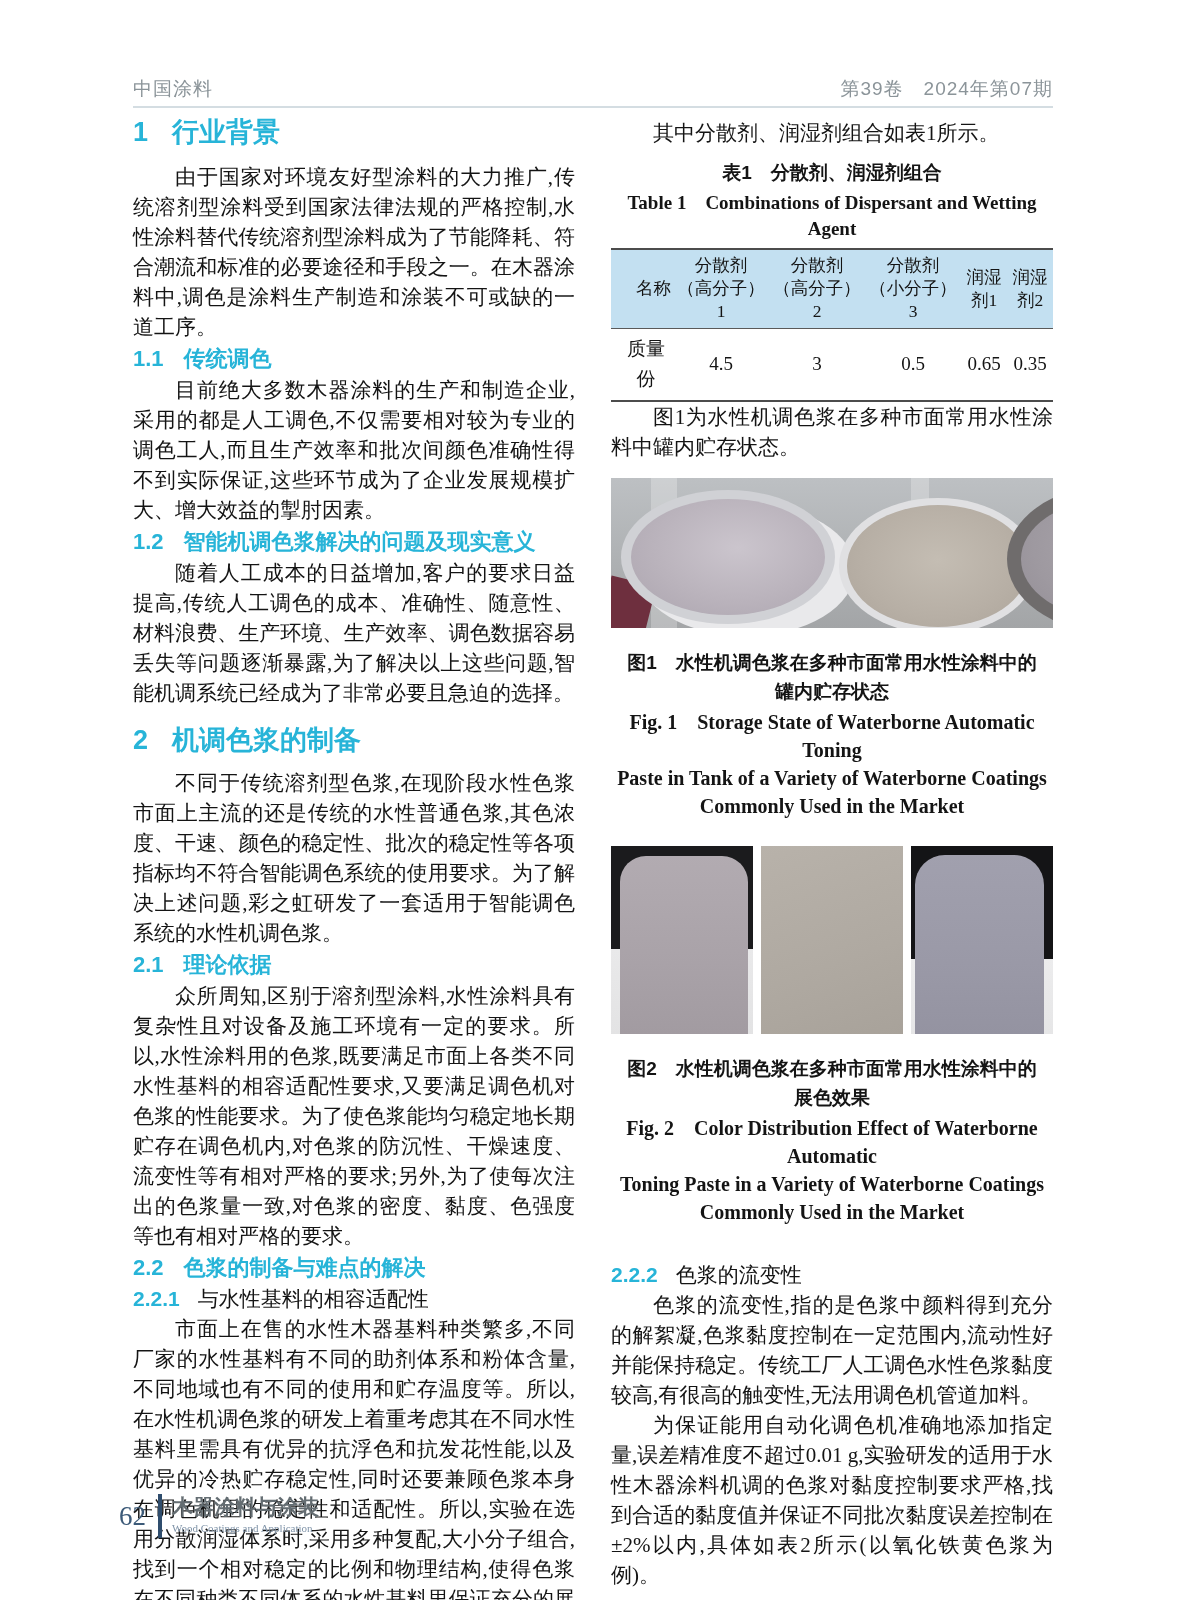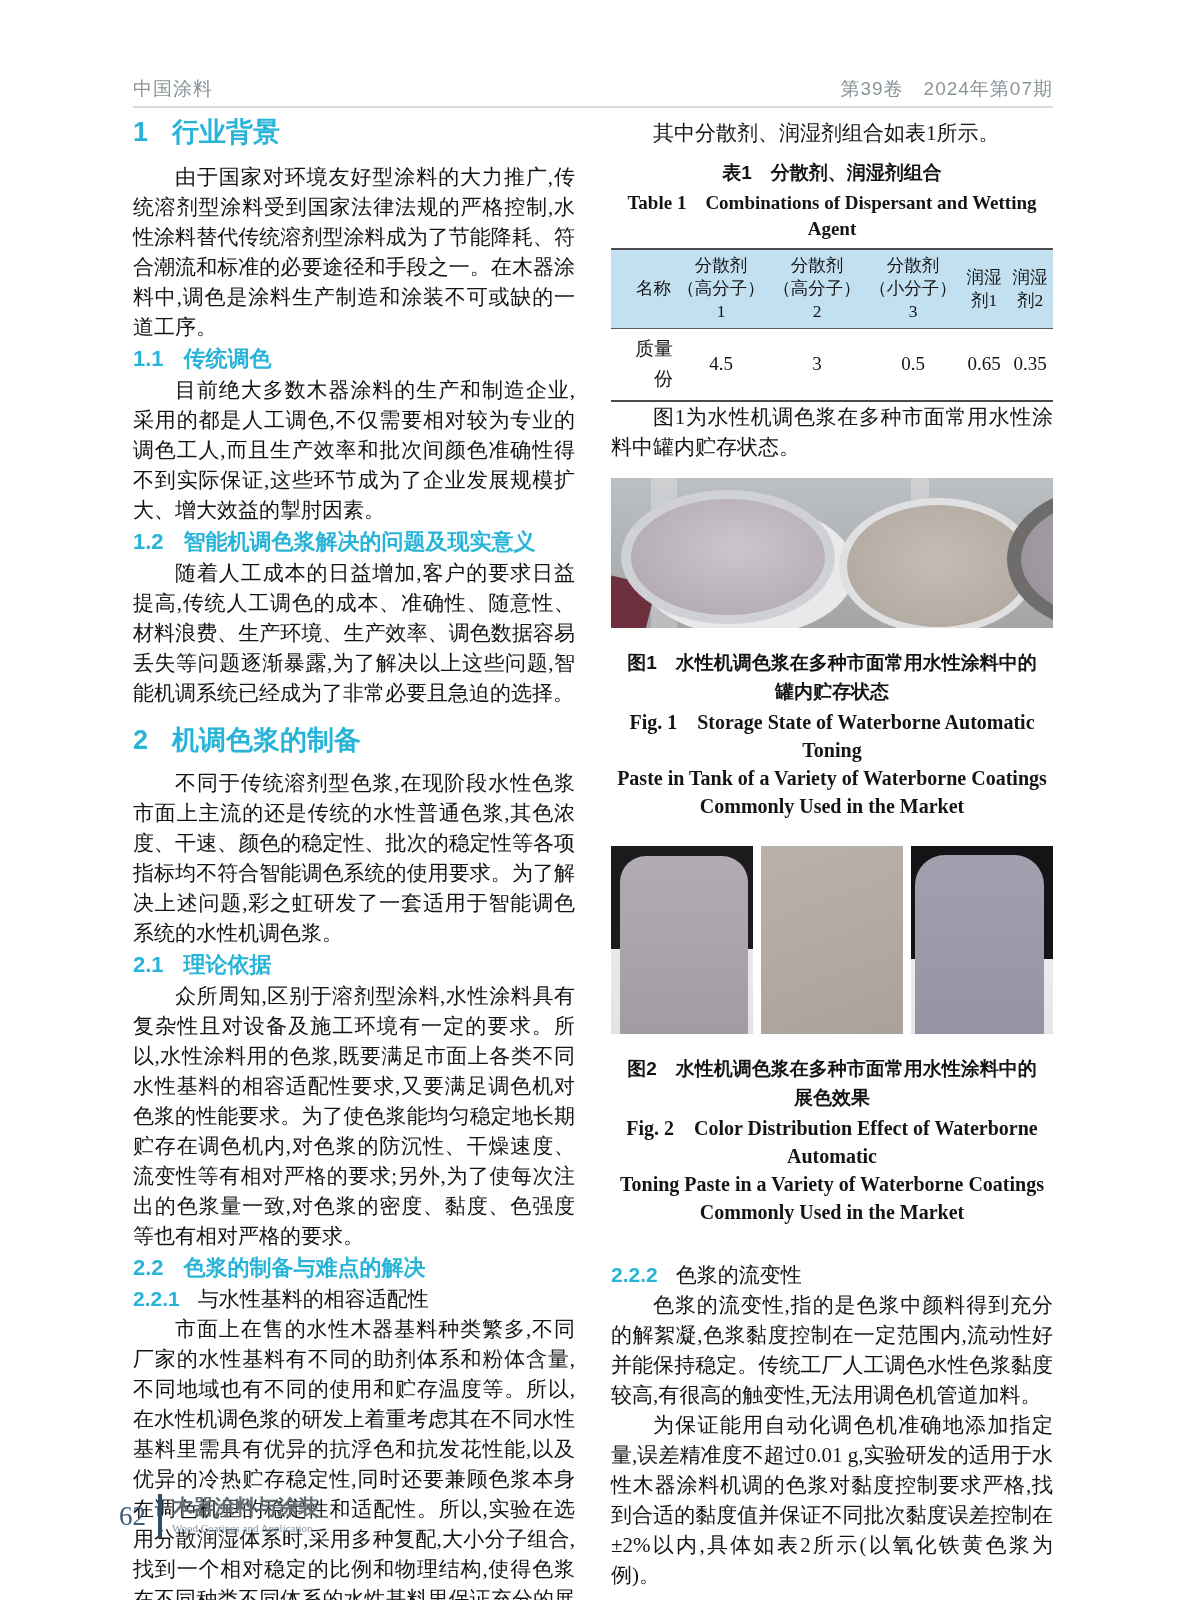--- a/index.html
+++ b/index.html
@@ -55,21 +55,21 @@
   table.t1 { width:100%; border-collapse:collapse; table-layout:fixed;
     border-top:2px solid #4c4c4c; border-bottom:2px solid #4c4c4c; }
   table.t1 thead tr { background:#c3e0f1; }
   table.t1 th {
     font-weight:normal; font-size:17.5px; line-height:23px;
     padding:4px 0 5px 0; text-align:center; vertical-align:middle;
     border-bottom:1.5px solid #5a5a5a;
   }
   table.t1 th.name-col { text-align:left; padding-left:25px; }
   table.t1 td { font-size:19px; padding:5px 0 6px 0; text-align:center; }
-  table.t1 td.name-col { text-align:right; padding-left:8px; }
+  table.t1 td.name-col { text-align:center; padding-left:8px; }
   
   .fig-intro { margin-top:18px; }
   .photo { position:relative; width:442px; overflow:hidden; margin-top:16px; }
   .cap-cn {
     margin-top:20px; text-align:center;
     font-family:"Liberation Sans","DejaVu Sans",sans-serif;
     font-weight:bold; font-size:19px; line-height:29px;
   }
   .cap-en { margin-top:2px; text-align:center; font-weight:bold;
     font-size:20px; line-height:28px; }

